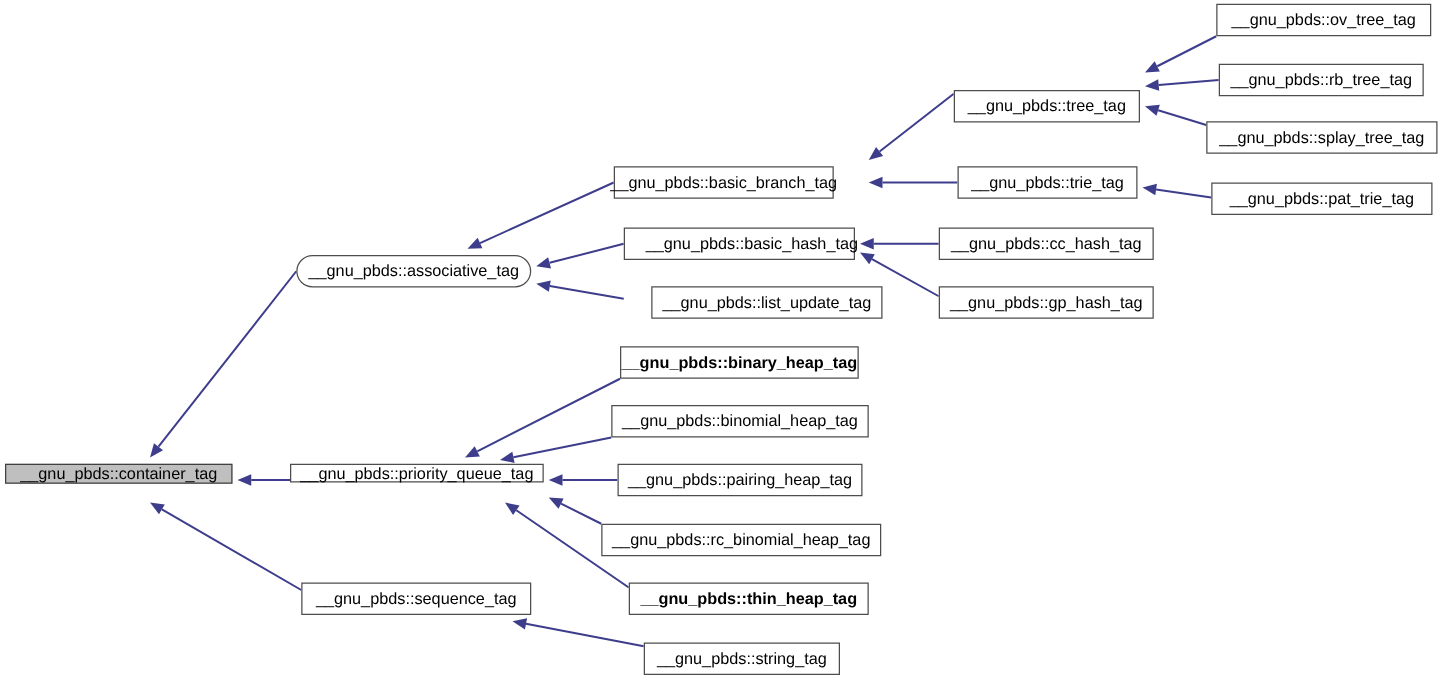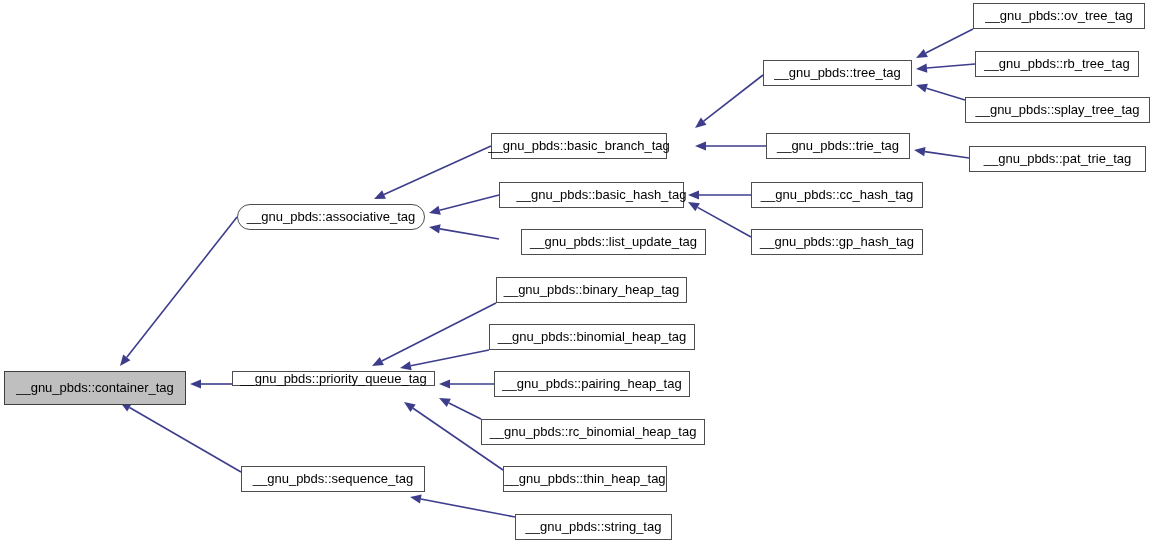--- a/index.html
+++ b/index.html
@@ -128,42 +128,42 @@
       <g>
         <line x1="503" y1="470" x2="413.06713263831307" y2="408.2279294889423" stroke="#3d3d8c" stroke-width="1.6"></line>
         <polygon points="404,402 415.6715395155071,404.43621947655686 410.46272576111903,412.0196395013278" fill="#3d3d8c"></polygon>
       </g>
       <g>
         <line x1="515" y1="517" x2="420.80572423064723" y2="499.05823318678995" stroke="#3d3d8c" stroke-width="1.6"></line>
         <polygon points="410,497 421.6664399269412,494.53947578124655 419.94500853435324,503.57699059233335" fill="#3d3d8c"></polygon>
       </g>
     </svg>
   <div id="node-layer">
-      <div class="node current" style="left: 4px; top: 371px; width: 182px; height: 34px; text-align: center;">
+      <div class="node current" style="left: 4px; top: 371px; width: 182px; height: 16px; text-align: center;">
         <span class="node-label">__gnu_pbds::container_tag</span>
       </div>
       <div class="node" style="left: 237px; top: 204px; width: 188px; height: 26px; border-radius: 13px;">
         <span class="node-label">__gnu_pbds::associative_tag</span>
       </div>
       <div class="node" style="left: 241px; top: 466px; width: 184px; height: 26px;">
         <span class="node-label">__gnu_pbds::sequence_tag</span>
       </div>
       <div class="node" style="left: 232px; top: 371px; width: 203px; height: 15px;">
         <span class="node-label">__gnu_pbds::priority_queue_tag</span>
       </div>
       <div class="node" style="left: 491px; top: 133px; width: 176px; height: 26px;">
         <span class="node-label">__gnu_pbds::basic_branch_tag</span>
       </div>
       <div class="node" style="left: 499px; top: 182px; width: 185px; height: 26px; padding-left: 20px;">
         <span class="node-label">__gnu_pbds::basic_hash_tag</span>
       </div>
       <div class="node" style="left: 521px; top: 229px; width: 185px; height: 26px;">
         <span class="node-label">__gnu_pbds::list_update_tag</span>
       </div>
-      <div class="node" style="left: 763px; top: 60px; width: 149px; height: 26px;">
+      <div class="node" style="left: 763px; top: 72px; width: 149px; height: 26px;">
         <span class="node-label">__gnu_pbds::tree_tag</span>
       </div>
       <div class="node" style="left: 766px; top: 133px; width: 144px; height: 26px;">
         <span class="node-label">__gnu_pbds::trie_tag</span>
       </div>
       <div class="node" style="left: 751px; top: 182px; width: 172px; height: 26px;">
         <span class="node-label">__gnu_pbds::cc_hash_tag</span>
       </div>
       <div class="node" style="left: 751px; top: 229px; width: 172px; height: 26px;">
         <span class="node-label">__gnu_pbds::gp_hash_tag</span>
@@ -173,32 +173,32 @@
       </div>
       <div class="node" style="left: 975px; top: 51px; width: 164px; height: 26px;">
         <span class="node-label">__gnu_pbds::rb_tree_tag</span>
       </div>
       <div class="node" style="left: 965px; top: 97px; width: 185px; height: 26px;">
         <span class="node-label">__gnu_pbds::splay_tree_tag</span>
       </div>
       <div class="node" style="left: 969px; top: 146px; width: 177px; height: 26px;">
         <span class="node-label">__gnu_pbds::pat_trie_tag</span>
       </div>
-      <div class="node" style="left: 496px; top: 277px; width: 191px; height: 26px;">
+      <div class="node" style="left: 496px; top: 277px; width: 191px; height: 26px; font-weight: bold;">
         <span class="node-label">__gnu_pbds::binary_heap_tag</span>
       </div>
       <div class="node" style="left: 489px; top: 324px; width: 206px; height: 26px;">
         <span class="node-label">__gnu_pbds::binomial_heap_tag</span>
       </div>
       <div class="node" style="left: 494px; top: 371px; width: 196px; height: 26px;">
         <span class="node-label">__gnu_pbds::pairing_heap_tag</span>
       </div>
       <div class="node" style="left: 481px; top: 419px; width: 224px; height: 26px;">
         <span class="node-label">__gnu_pbds::rc_binomial_heap_tag</span>
       </div>
-      <div class="node" style="left: 503px; top: 466px; width: 164px; height: 26px;">
+      <div class="node" style="left: 503px; top: 466px; width: 192px; height: 26px; font-weight: bold;">
         <span class="node-label">__gnu_pbds::thin_heap_tag</span>
       </div>
       <div class="node" style="left: 515px; top: 514px; width: 157px; height: 26px;">
         <span class="node-label">__gnu_pbds::string_tag</span>
       </div>
     </div>
 </div>
 
 </body></html>

